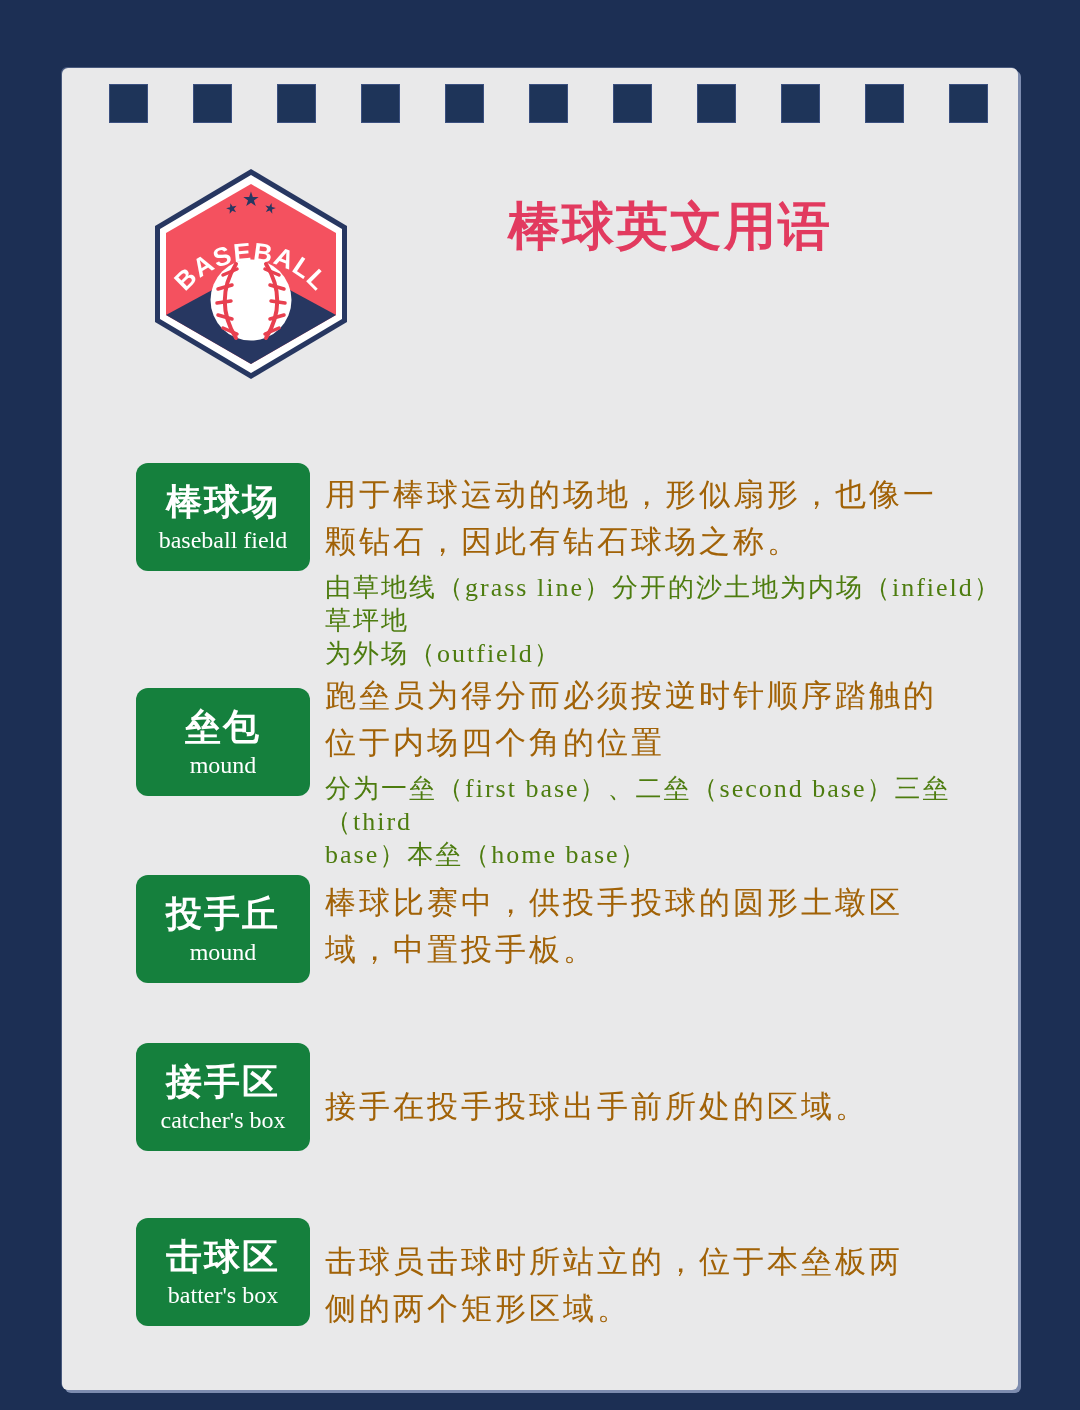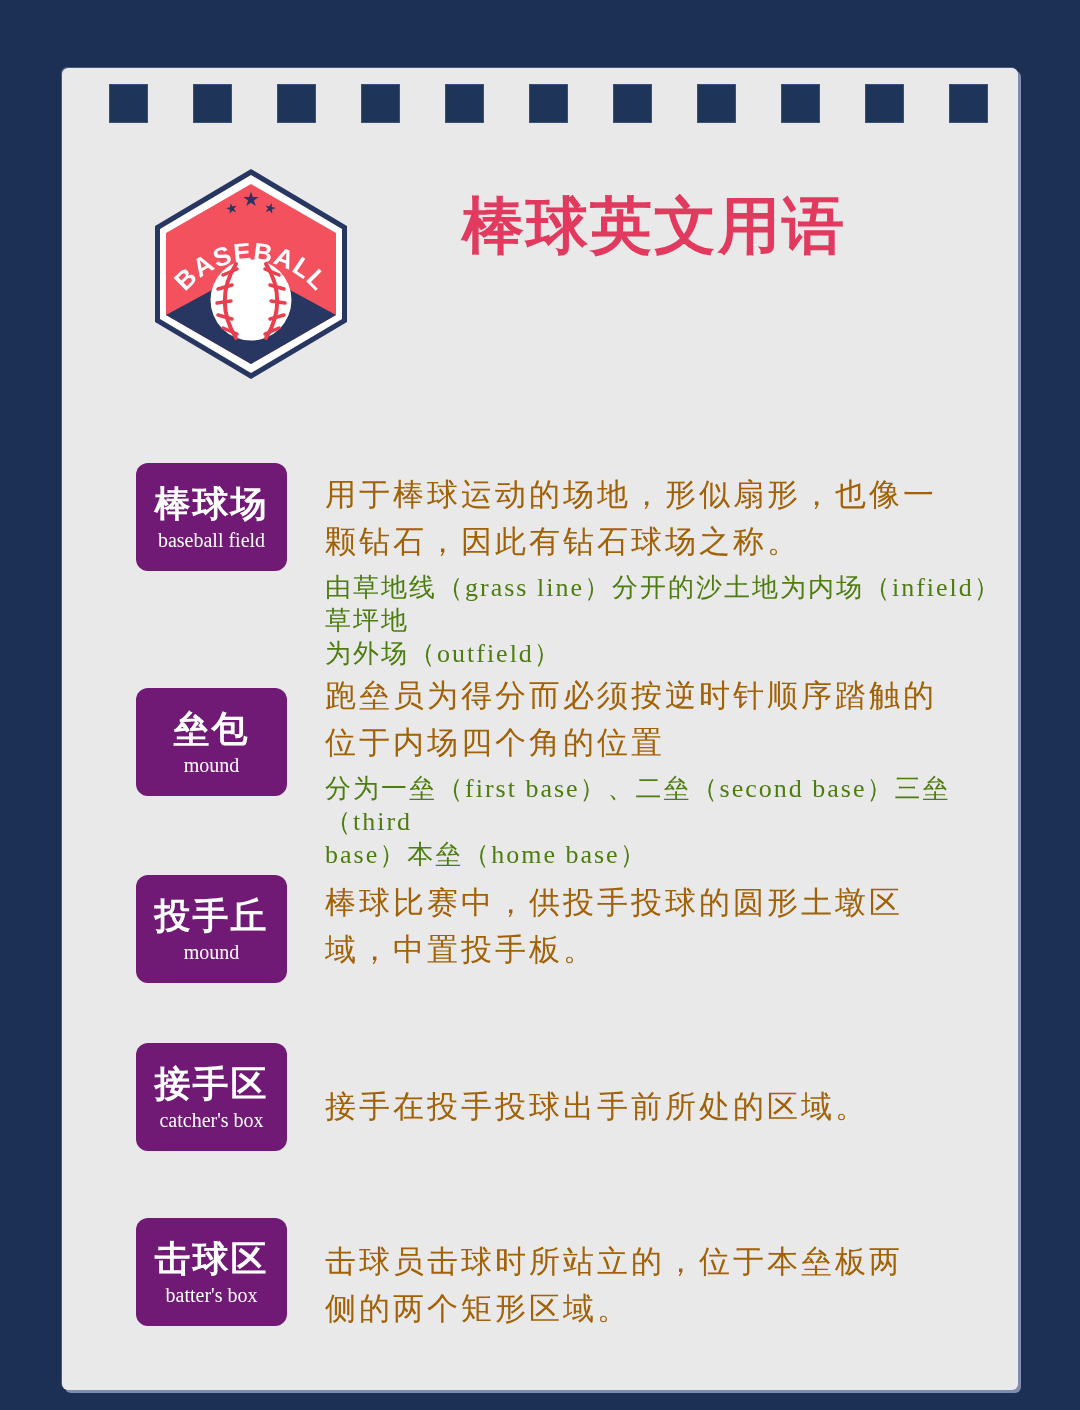--- a/index.html
+++ b/index.html
@@ -16,34 +16,34 @@
   
   .filmstrip{
     position:absolute;left:47px;top:16px;width:879px;height:39px;
     display:flex;justify-content:space-between;
   }
   .fs-square{width:39px;height:39px;background:#1e3459;box-shadow:inset 0 0 0 1px #3b5080;}
   
   .logo{position:absolute;left:93px;top:101px;width:192px;height:210px;}
   
   .title{
-    position:absolute;left:292px;top:96px;width:600px;
-    text-align:center;font-weight:bold;font-size:62px;line-height:125px;
+    position:absolute;left:308px;top:96px;width:600px;
+    text-align:center;font-weight:bold;font-size:52px;line-height:125px;
     letter-spacing:2px;color:#e23a5f;white-space:nowrap;
   }
   
   .entry{position:absolute;left:0;width:956px;height:200px;}
   .term-box{
-    position:absolute;left:74px;top:0;width:151px;height:108px;
-    background:#701a75;border-radius:12px;color:#ffffff;
+    position:absolute;left:74px;top:0;width:174px;height:108px;
+    background:#15803d;border-radius:12px;color:#ffffff;
     display:flex;flex-direction:column;align-items:center;justify-content:center;
     overflow:hidden;
   }
   .term-zh{font-size:36px;font-weight:bold;letter-spacing:2px;line-height:1.1;font-family:"Liberation Sans","DejaVu Sans",sans-serif;}
-  .term-en{font-size:20px;margin-top:7px;white-space:nowrap;line-height:1;}
+  .term-en{font-size:24px;margin-top:7px;white-space:nowrap;line-height:1;}
   .entry-text{position:absolute;left:263px;width:695px;}
   .desc{
     font-size:31px;line-height:47px;letter-spacing:3px;
     color:#a16207;white-space:pre-line;
   }
   .note{
     font-size:26px;line-height:33px;letter-spacing:2px;
     color:#4d7c0f;white-space:pre-line;margin-top:6px;
   }
 </style>

